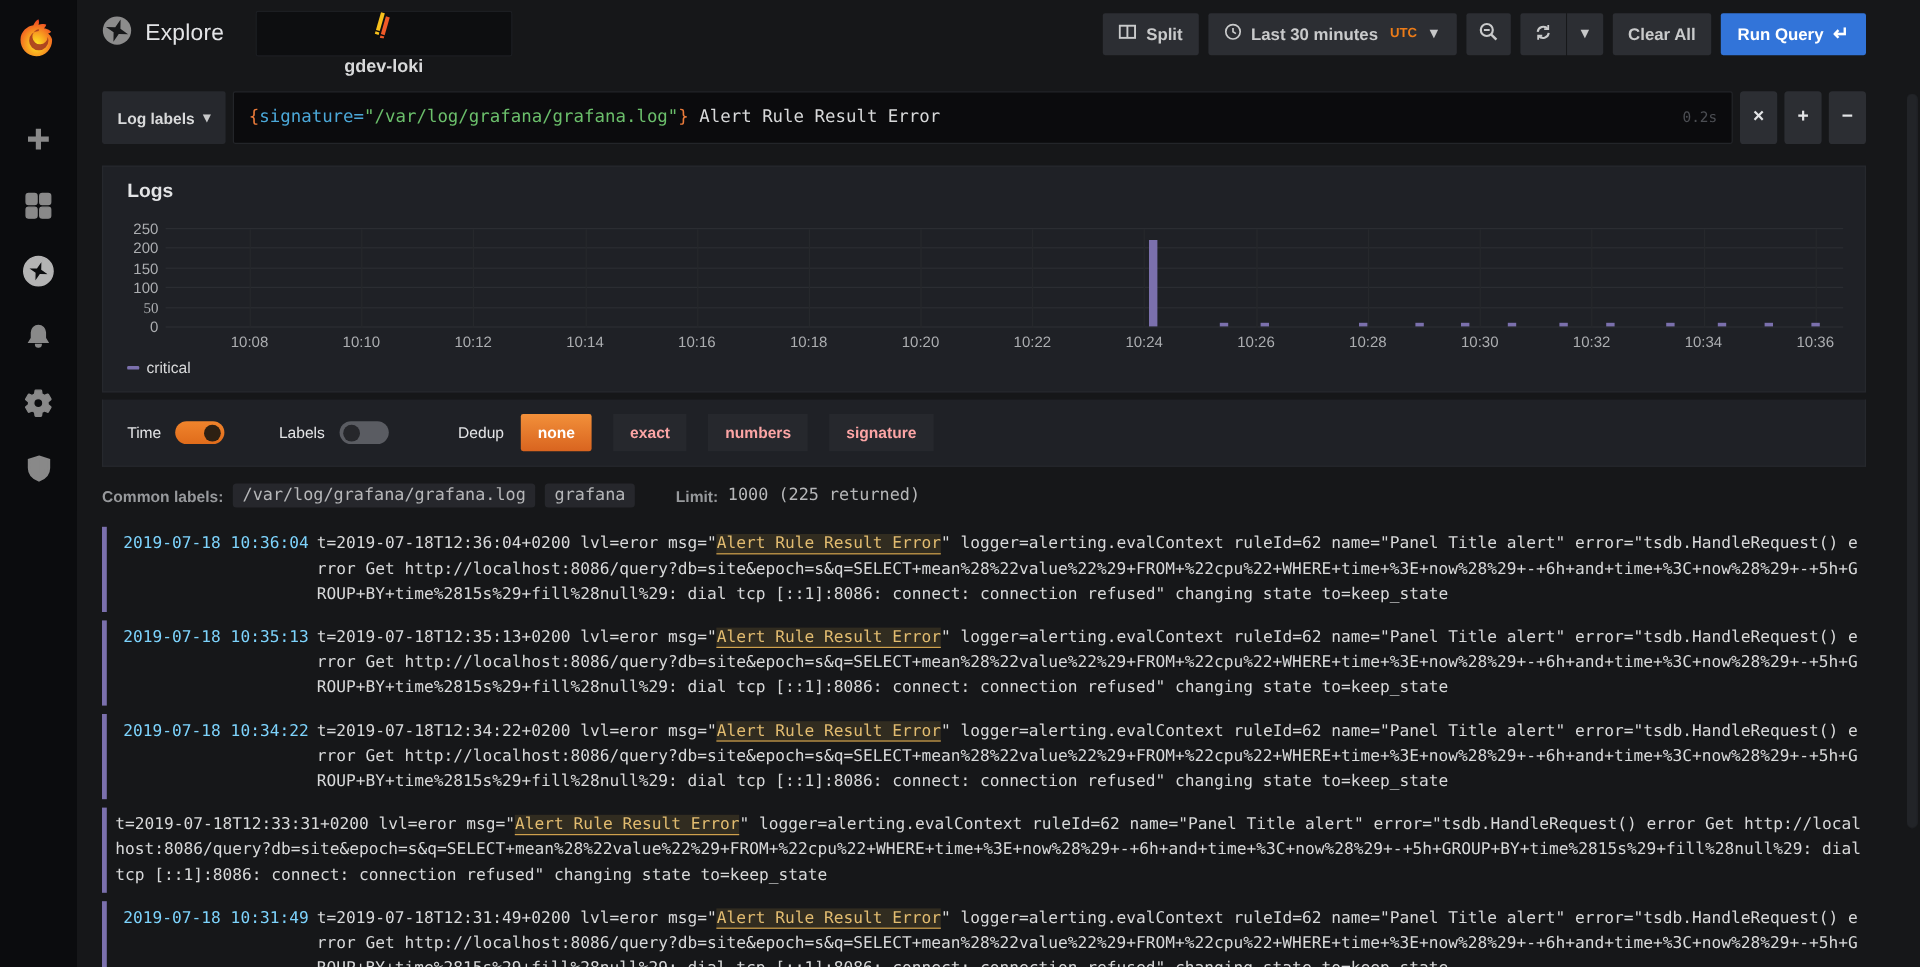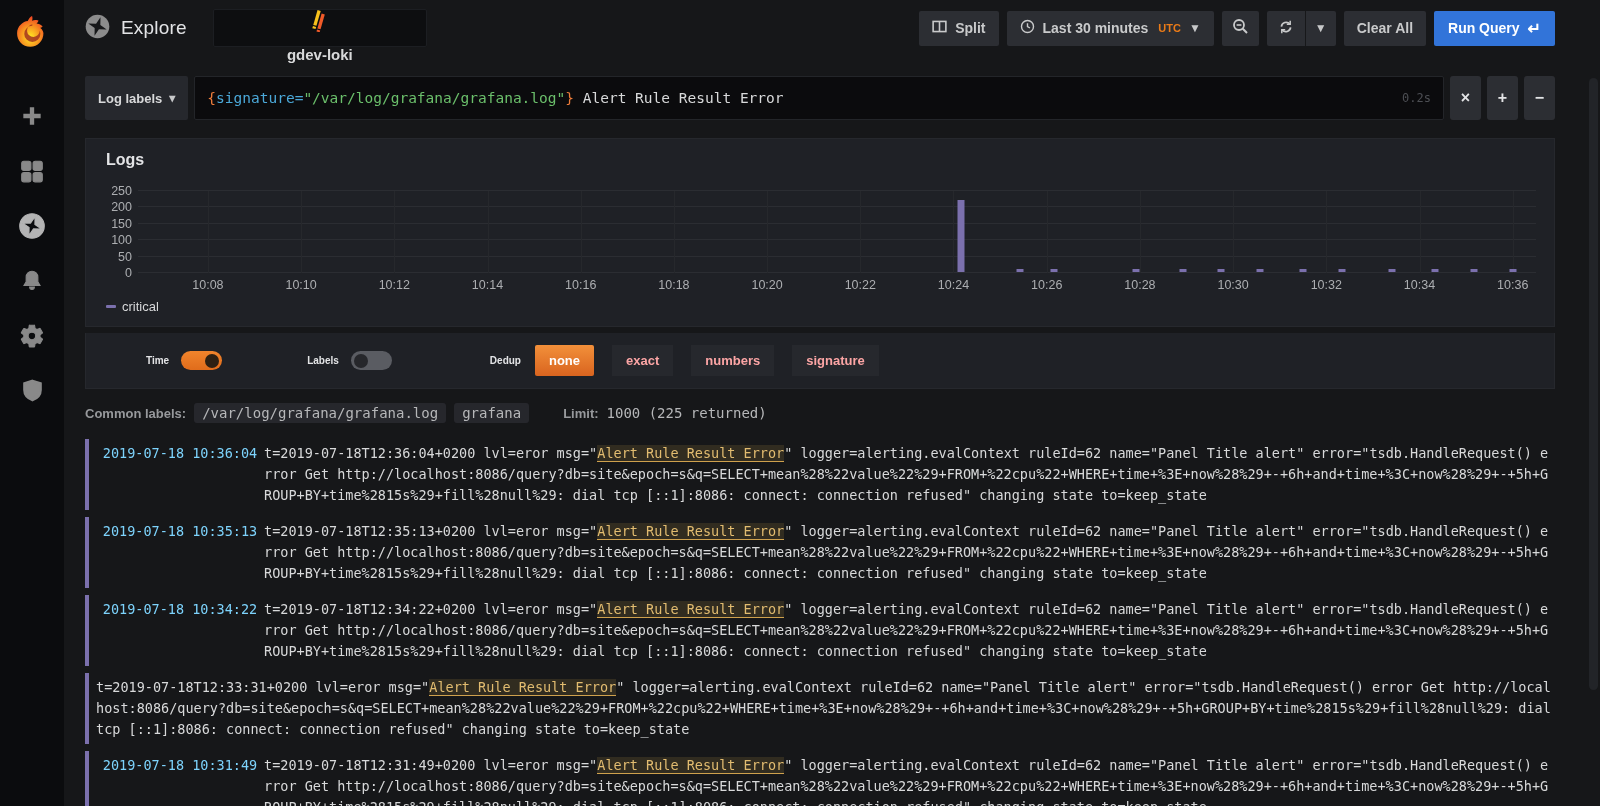--- a/index.html
+++ b/index.html
@@ -70,21 +70,21 @@
   .x-axis { position:relative; height:24px; margin-left:40px; }
   .x-label { position:absolute; top:5px; transform:translateX(-50%); font-size:12.5px; color:#acaeb1; white-space:nowrap; }
 
   .legend { display:flex; align-items:center; gap:6px; padding:2px 0 6px 8px; }
   .legend-swatch { width:10px; height:3px; border-radius:1px; }
   .legend-label { font-size:13px; color:#d8d9da; cursor:pointer; }
 
   
   .controls { background:#1f2126; border:1px solid #26282d; border-top:none; margin-top:6px;
     display:flex; align-items:center; padding:12px 20px; }
-  .ctl-label { font-size:10px; font-weight:700; color:#e3e4e6;margin-left:40px; }
+  .ctl-label { font-size:13px; font-weight:400; color:#e3e4e6; }
   .toggle { width:41px; height:19px; border-radius:10px; background:#5a5c62; position:relative; margin:0 0 0 12px; cursor:pointer; }
   .toggle .knob { position:absolute; top:2.5px; left:3px; width:14px; height:14px; border-radius:50%; background:#26272b; }
   .toggle.on { background:linear-gradient(180deg,#f0842c,#e06c1b); }
   .toggle.on .knob { left:auto; right:3px; background:#2d2013; }
   .gap40 { width:45px; } .gap55 { width:58px; }
   .dedup-group { display:flex; gap:18px; margin-left:14px; }
   .dedup-btn { background:#26282d; border:none; color:#fca5a5; font-size:13px; font-weight:600;
     padding:8px 14px; cursor:pointer; font-family:"Liberation Sans",sans-serif; }
   .dedup-btn.active { background:linear-gradient(180deg,#f2903a,#d9641f); color:#fff; border-radius:2px; }
 
@@ -271,21 +271,21 @@
 
   <div class="content">
 
     <div class="graph-panel">
       <div class="panel-title">Logs</div>
 
       <div class="chart">
         <div class="chart-inner">
           <div class="y-axis">
               <div class="y-label" style="bottom: 0%;">0</div>
-              <div class="y-label" style="bottom: 20%;">50</div>
+              <div class="y-label" style="bottom: 20%; font-family: Liberation Serif, serif;">50</div>
               <div class="y-label" style="bottom: 40%;">100</div>
               <div class="y-label" style="bottom: 60%;">150</div>
               <div class="y-label" style="bottom: 80%;">200</div>
               <div class="y-label" style="bottom: 100%;">250</div>
             </div>
           <div class="plot">
               <div class="hgrid" style="bottom: 0%;"></div>
               <div class="hgrid" style="bottom: 20%;"></div>
               <div class="hgrid" style="bottom: 40%;"></div>
               <div class="hgrid" style="bottom: 60%;"></div>

